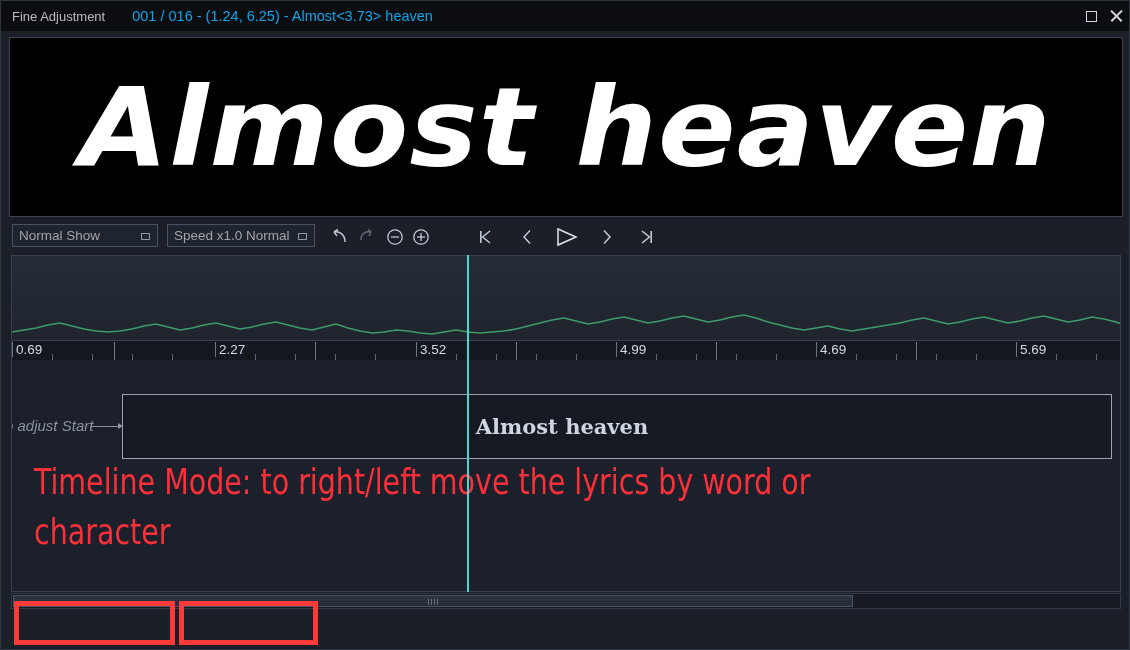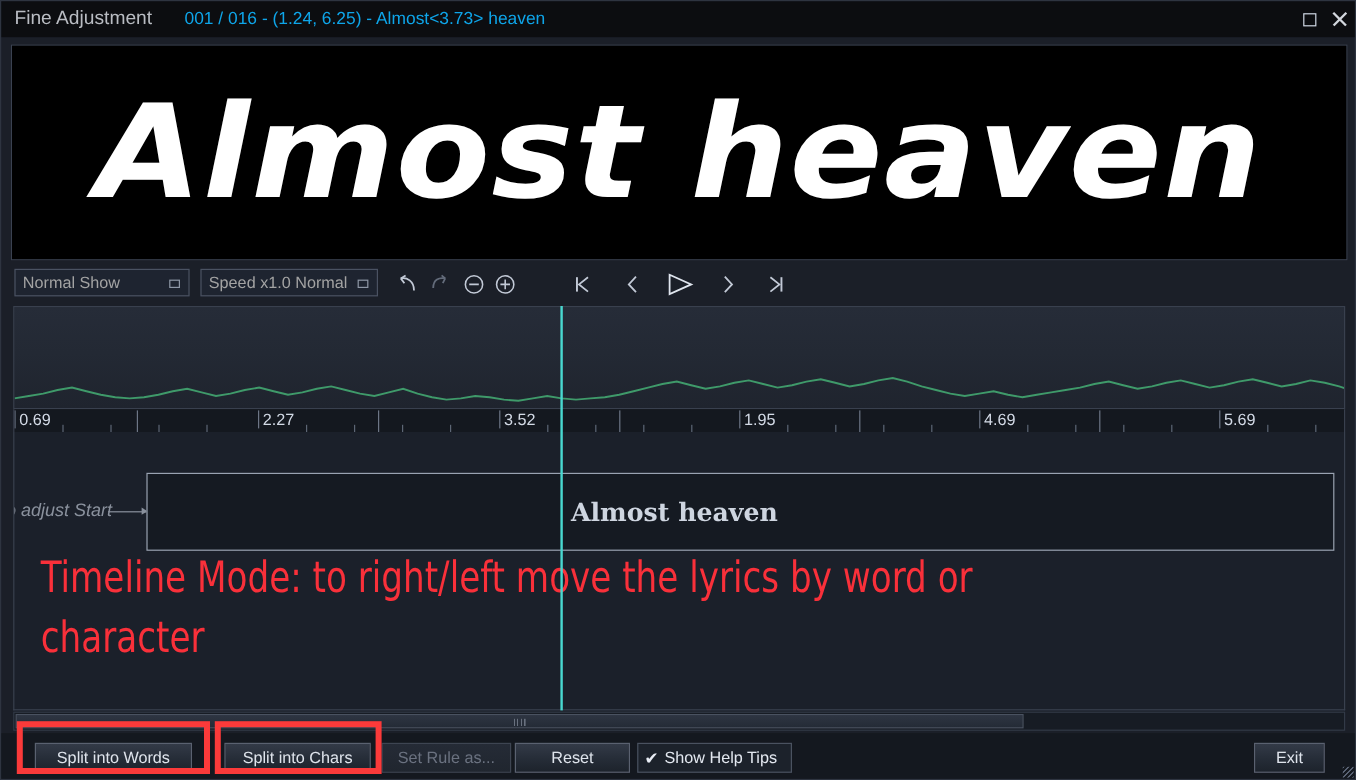--- a/index.html
+++ b/index.html
@@ -17,21 +17,21 @@
     overflow: hidden;
   }
 
   
   .titlebar {
     position: absolute; left: 0; top: 0; width: 1130px; height: 30px;
     background: #0c0d10;
     display: flex; align-items: center;
   }
   .tb-title {
-    color: #b9bcc2; font-size: 16px; margin-left: 11px;
+    color: #b9bcc2; font-size: 13px; margin-left: 11px;
     white-space: nowrap;
   }
   .tb-sub {
     color: #0ea5e9; font-size: 14.5px; margin-left: 27px;
     white-space: nowrap;
   }
   .tb-ctrls {
     position: absolute; right: 8px; top: 0; height: 30px;
     display: flex; align-items: center; gap: 12px;
   }
@@ -385,21 +385,21 @@
         876,69 888,67 900,64 912,62 924,65 936,68 948,66 960,63 972,61
         984,64 996,67 1008,65 1020,62 1032,60 1044,63 1056,66 1068,64
         1080,61 1092,63 1104,66 1110,68"></polyline>
     </svg>
   </div>
 
   <div class="ruler">
     <span class="rlabel" style="left:0px">0.69</span>
     <span class="rlabel" style="left:203px">2.27</span>
     <span class="rlabel" style="left:404px">3.52</span>
-    <span class="rlabel" style="left:604px">1.95</span>
+    <span class="rlabel" style="left:604px">4.99</span>
     <span class="rlabel" style="left:804px">4.69</span>
     <span class="rlabel" style="left:1004px">5.69</span>
     <span class="rtick" style="left:40px"></span>
       <span class="rtick" style="left:80px"></span>
     <span class="rtick" style="left:120px"></span>
       <span class="rtick" style="left:160px"></span>
     <span class="rtick major" style="left:102px"></span>
     <span class="rtick" style="left:243px"></span>
       <span class="rtick" style="left:283px"></span>
     <span class="rtick" style="left:323px"></span>
@@ -434,29 +434,17 @@
   </div>
 
   <div class="playhead"></div>
 
   <div class="scrollbar">
     <div class="sb-thumb">
       <div class="sb-grip"></div>
     </div>
   </div>
 
-  <div class="bottombar">
-    <div class="btn" id="btn-split-words">Split into Words</div>
-    <div class="btn" id="btn-split-chars">Split into Chars</div>
-    <div class="btn disabled" id="btn-set-rule">Set Rule as...</div>
-    <div class="btn" id="btn-reset">Reset</div>
-    <div class="chk">
-      <span class="chkmark">✔</span>
-      <span>Show Help Tips</span>
-    </div>
-    <div class="btn" id="btn-exit">Exit</div>
-    <div class="grip"></div>
-  </div>
 
   <div class="redbox" id="red-words"></div>
   <div class="redbox" id="red-chars"></div>
 
 </div>
 
 </body></html>

